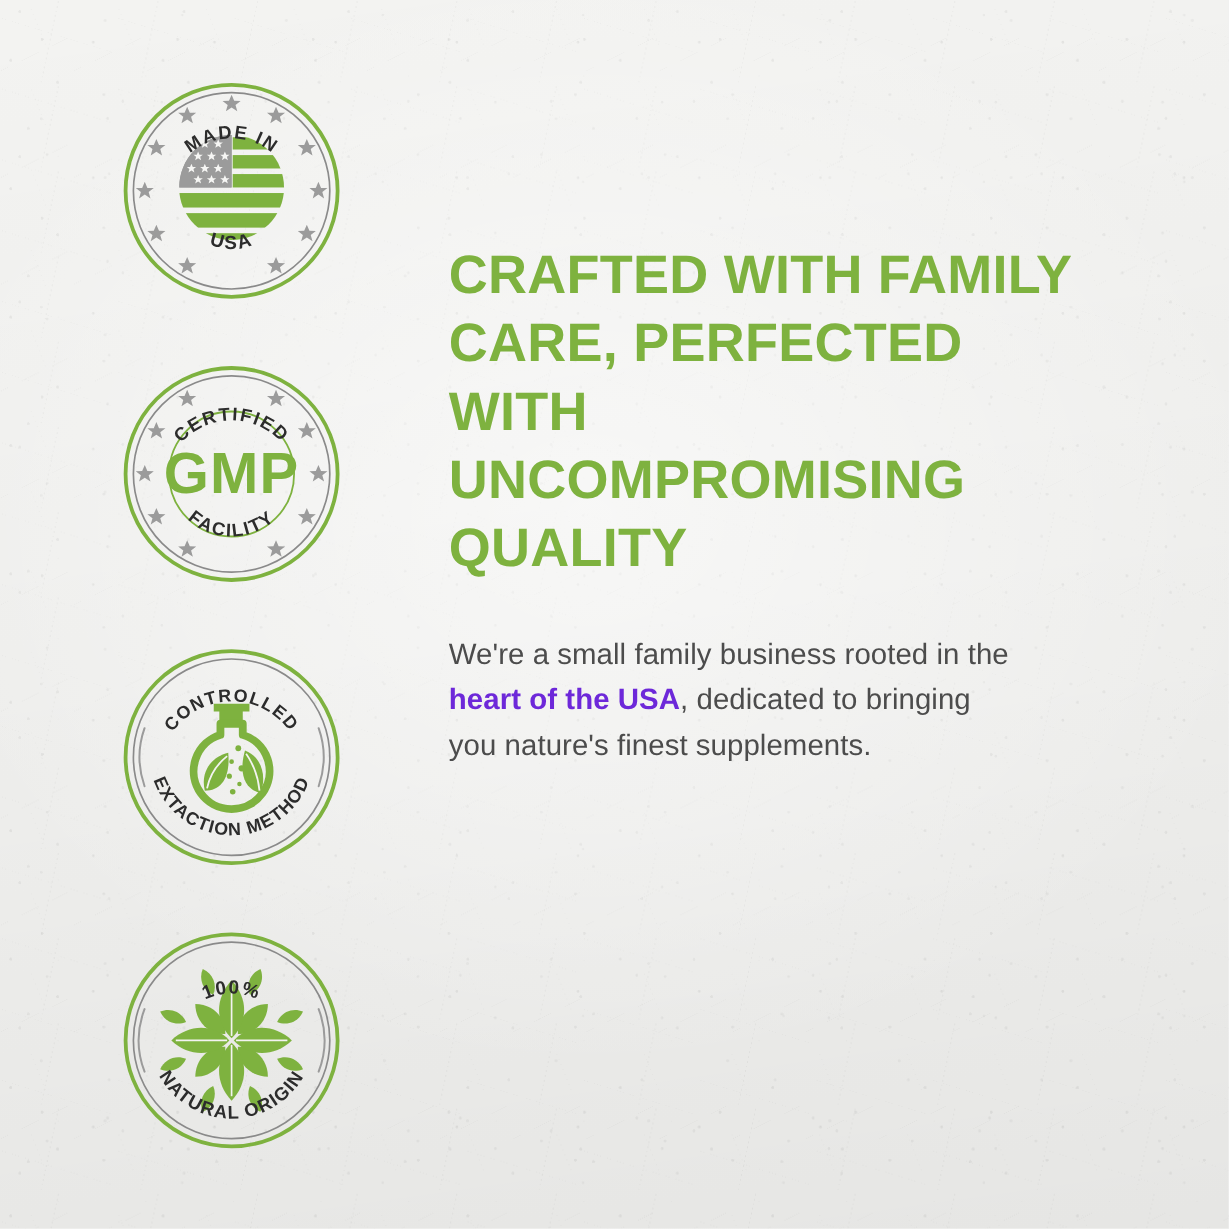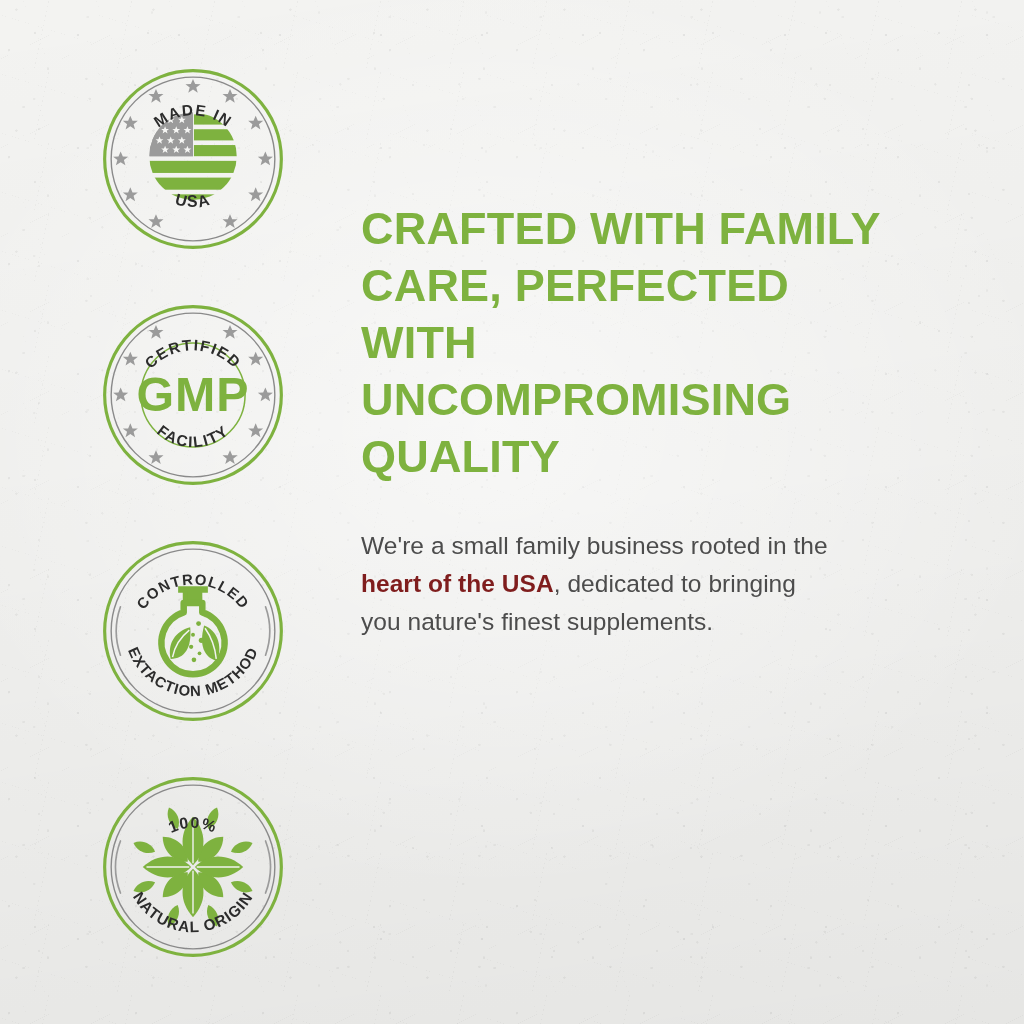--- a/index.html
+++ b/index.html
@@ -87,21 +87,21 @@
     position: relative;
     width: 186px;
     height: 186px;
     margin-bottom: 50px;
   }
   .badge svg { display: block; width: 186px; height: 186px; }
 
   
   #text-column {
     position: absolute;
-    left: 361px;
+    left: 374px;
     top: 200px;
     width: 570px;
   }
   #headline {
     margin: 0;
     font-family: "Liberation Sans Narrow", "Liberation Sans", sans-serif;
     font-weight: bold;
     font-size: 45px;
     line-height: 57px;
     letter-spacing: .2px;
@@ -399,17 +399,17 @@
           <text font-family="Liberation Sans, sans-serif" font-size="16.5" font-weight="bold" fill="#2c2c2c" letter-spacing="1.2" text-anchor="middle">
             <textPath href="#arcBot4" startOffset="50%">NATURAL ORIGIN</textPath>
           </text>
         </svg>
       </div>
 
     </div>
 
     <div id="text-column">
       <h1 id="headline" style="color: rgb(126, 178, 63);">CRAFTED WITH FAMILY CARE, PERFECTED WITH UNCOMPROMISING QUALITY</h1>
-      <p class="body-para" id="para-1" style="color: rgb(76, 76, 76);">We're a small family business rooted in the <span class="hl" style="color: #7f1d1d;">heart of the USA</span>, dedicated to bringing you nature's finest supplements.</p>
+      <p class="body-para" id="para-1" style="color: rgb(76, 76, 76);">We're a small family business rooted in the <span class="hl" style="color: #6d28d9;">heart of the USA</span>, dedicated to bringing you nature's finest supplements.</p>
     </div>
 
   </div>
 </div>
 
 </body></html>

